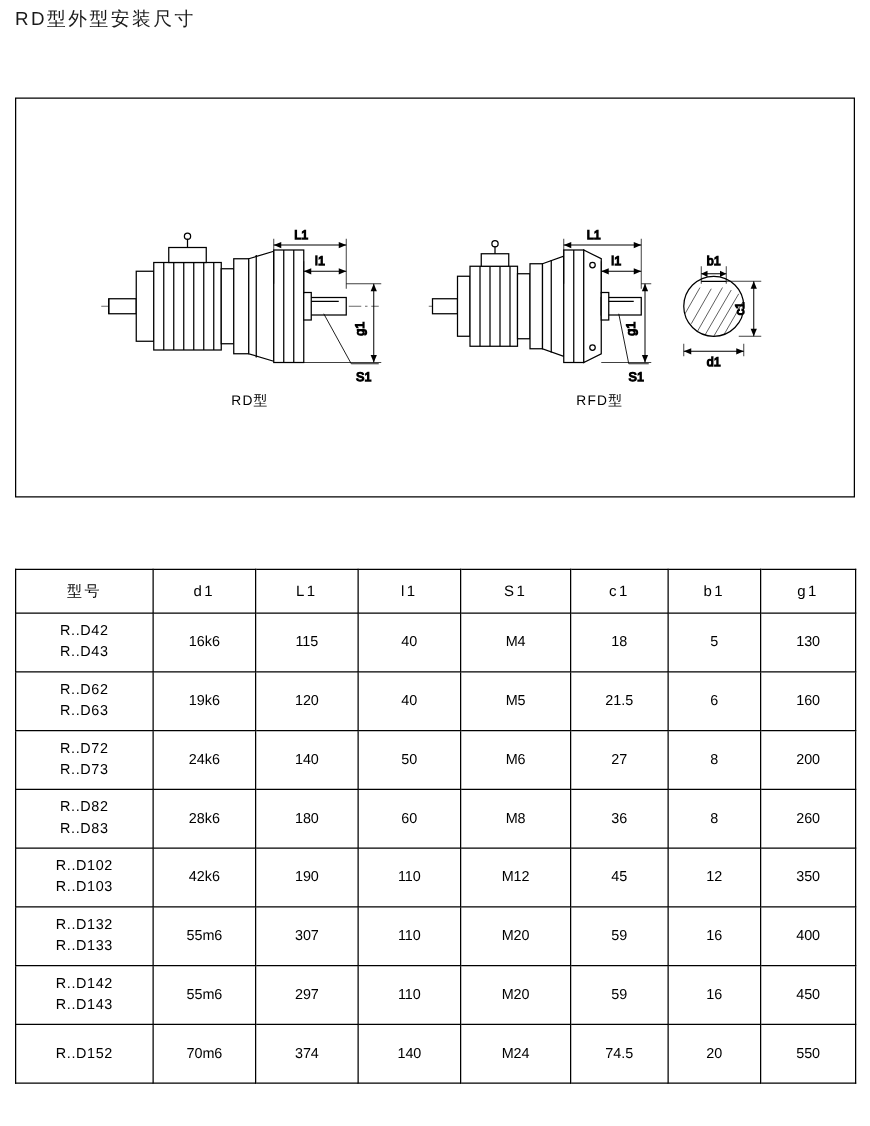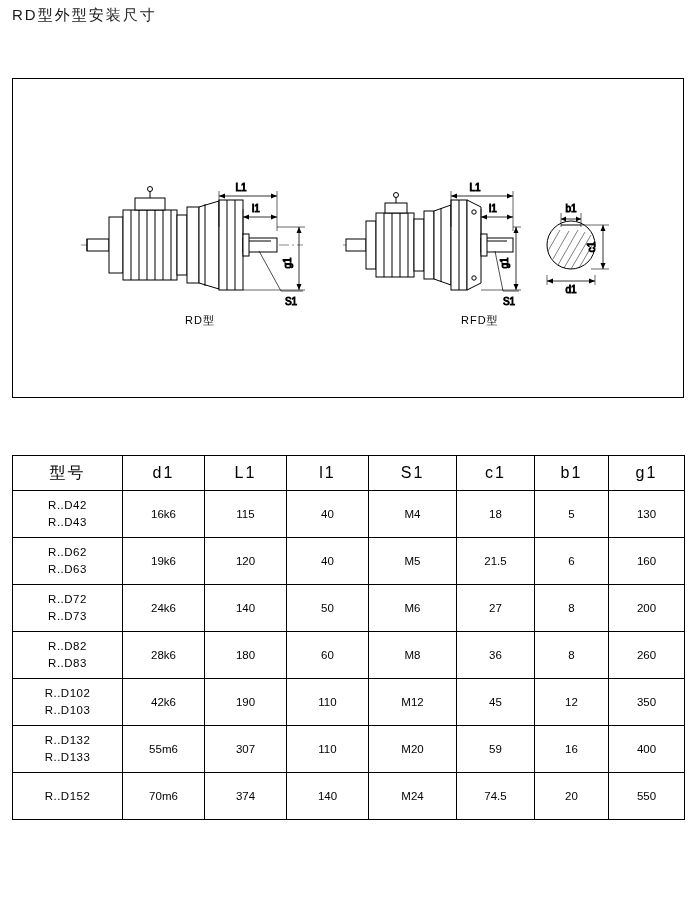--- a/index.html
+++ b/index.html
@@ -64,21 +64,21 @@
     vertical-align: middle;
     font-size: 11.5px;
     color: #000;
     padding: 0;
     height: 46px;
   }
   .spec-table th {
     height: 34px;
     font-weight: normal;
     letter-spacing: 2px;
-    font-size: 16px;
+    font-size: 12px;
   }
   .spec-table td.model {
     line-height: 1.45;
     letter-spacing: 0.5px;
   }
   .spec-table td.model span {
     display: block;
   }
   .col-model { width: 110px; }
   .col-d1    { width: 82px; }
@@ -361,20 +361,33 @@
       <td>55m6</td>
       <td>307</td>
       <td>110</td>
       <td>M20</td>
       <td>59</td>
       <td>16</td>
       <td>400</td>
     </tr>
     <tr>
       <td class="model">
+        <span>R..D142</span>
+        <span>R..D143</span>
+      </td>
+      <td>55m6</td>
+      <td>297</td>
+      <td>110</td>
+      <td>M20</td>
+      <td>59</td>
+      <td>16</td>
+      <td>450</td>
+    </tr>
+    <tr>
+      <td class="model">
         <span>R..D152</span>
       </td>
       <td>70m6</td>
       <td>374</td>
       <td>140</td>
       <td>M24</td>
       <td>74.5</td>
       <td>20</td>
       <td>550</td>
     </tr>

